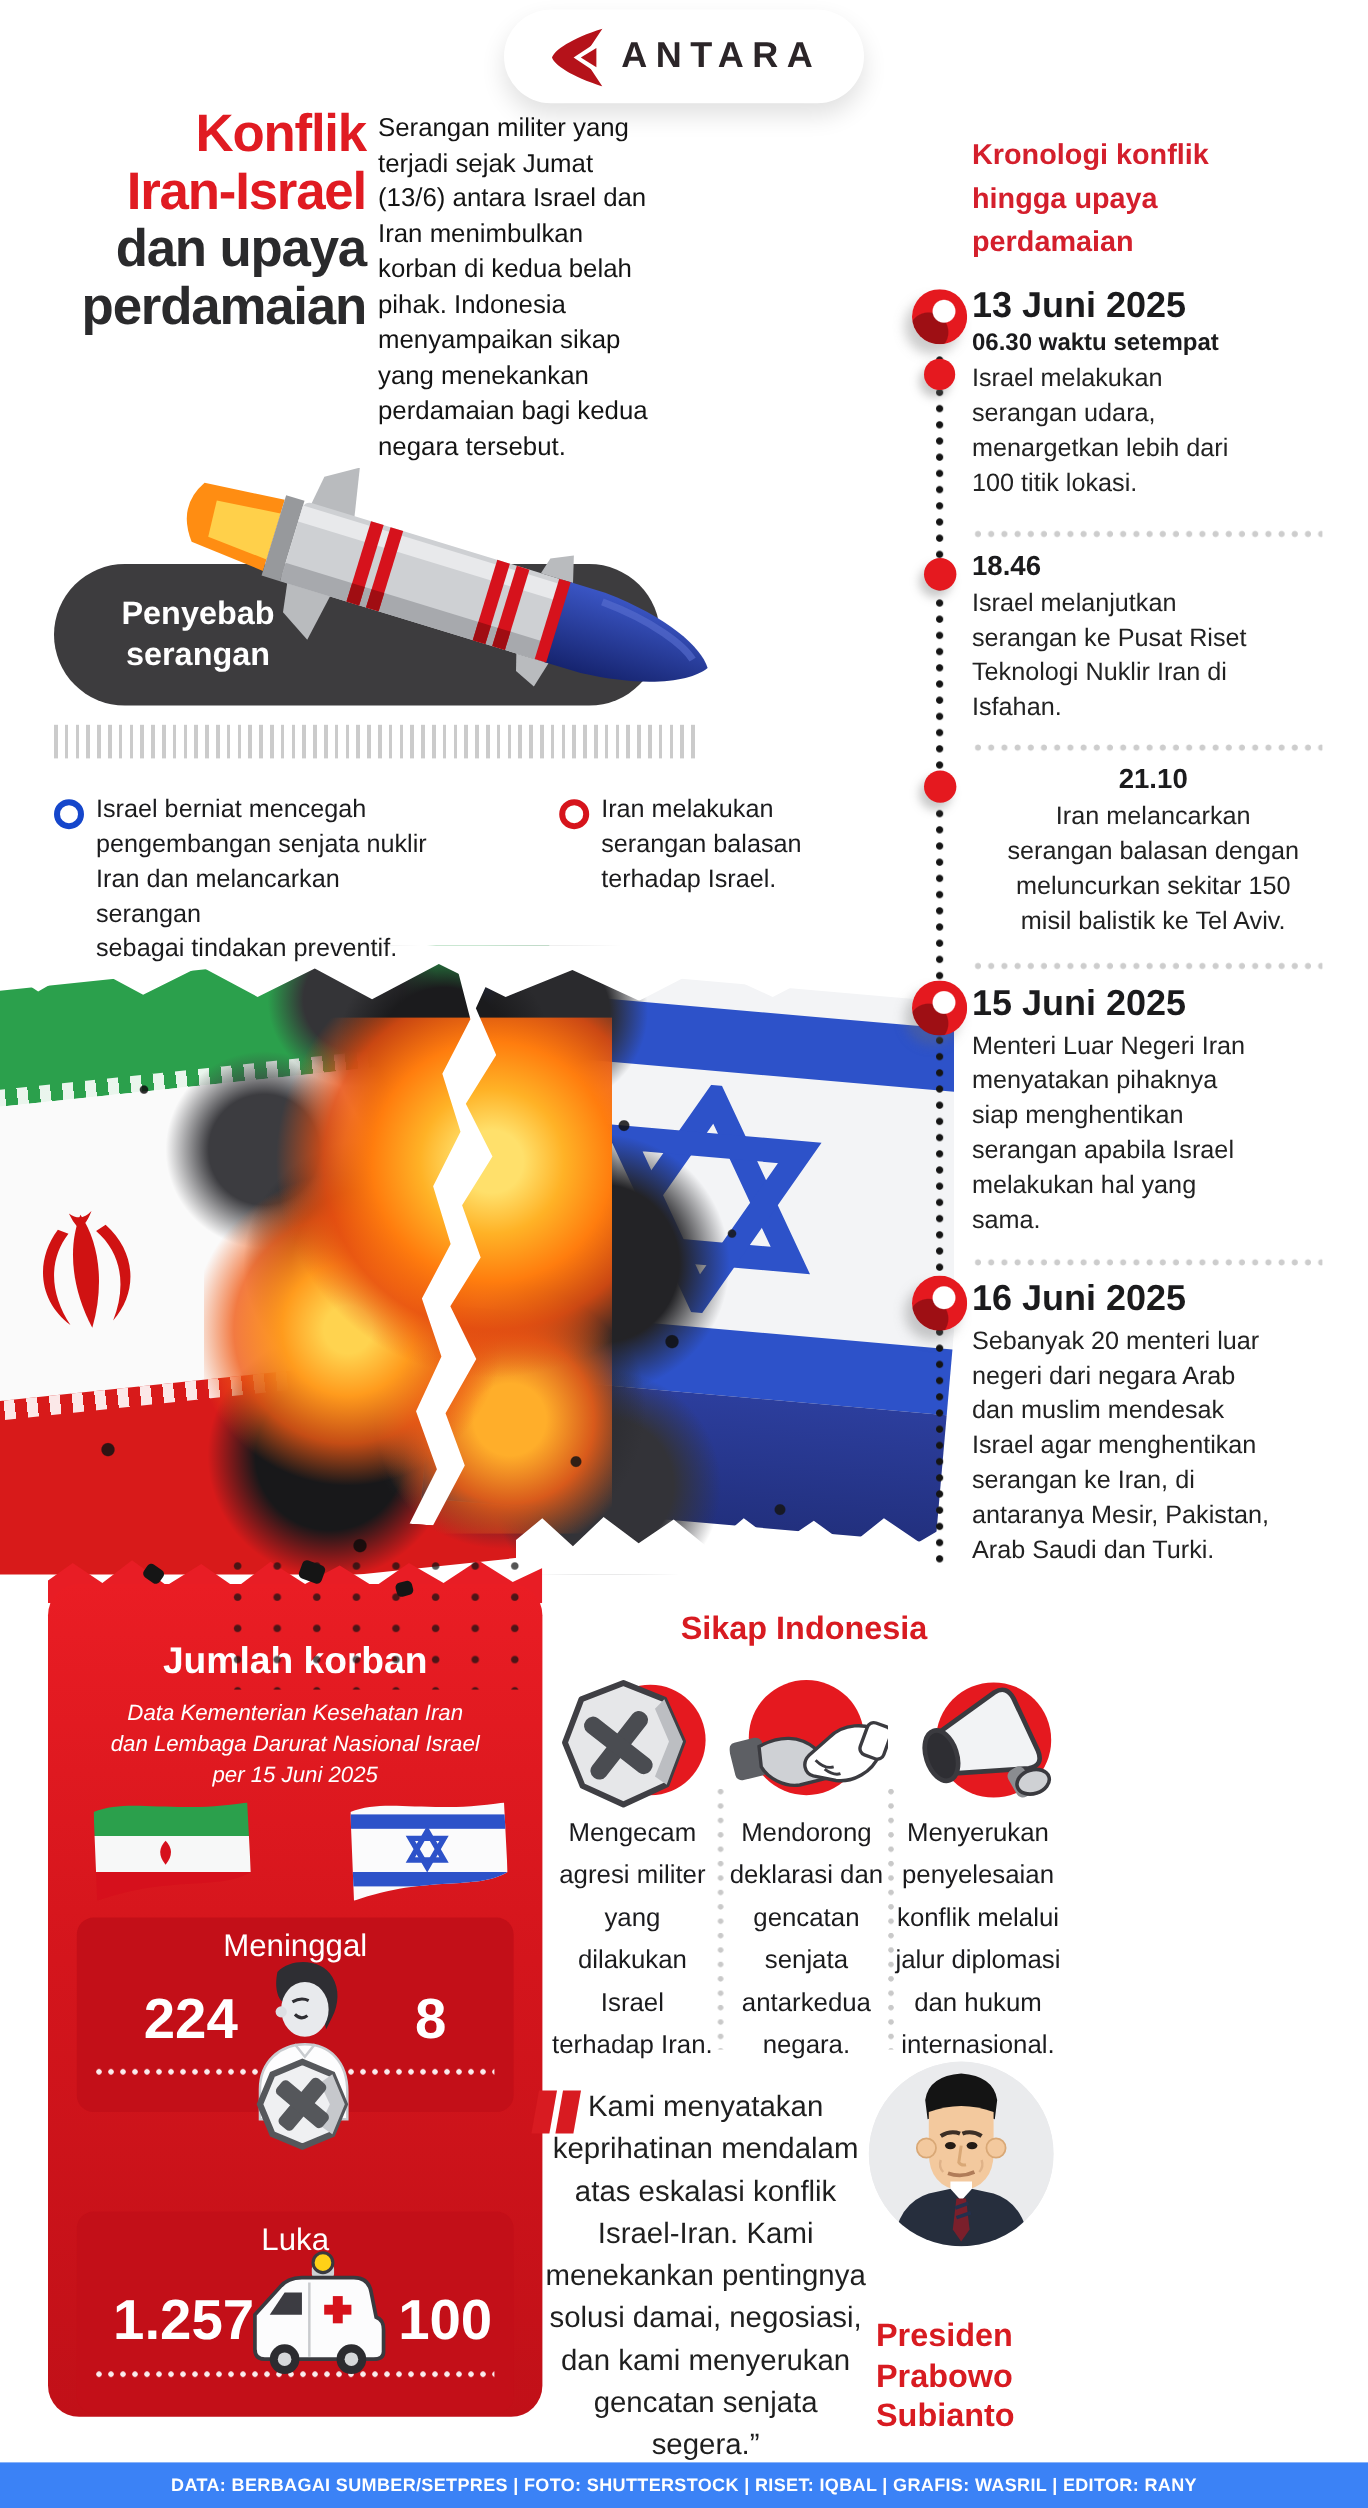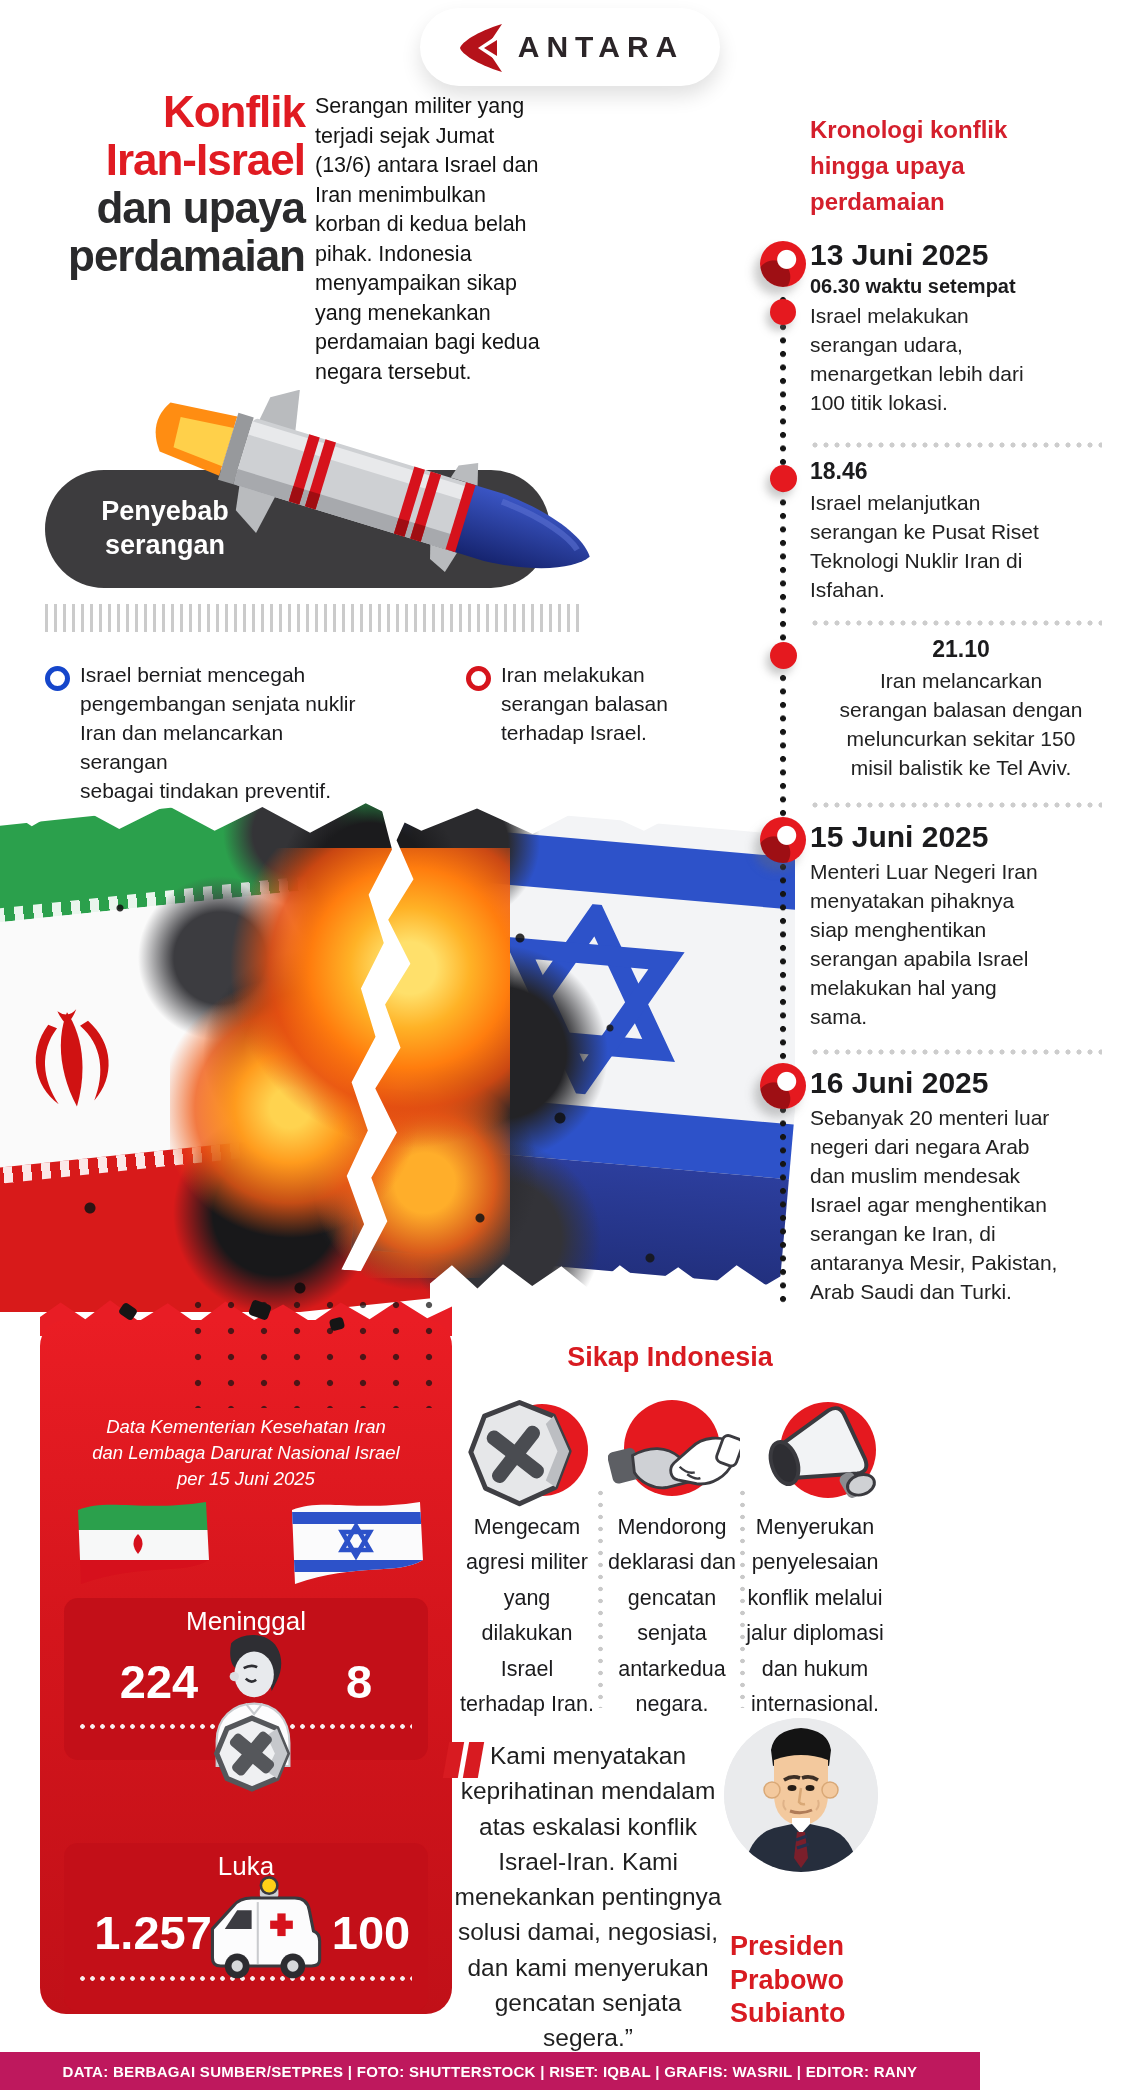--- a/index.html
+++ b/index.html
@@ -125,21 +125,21 @@
   .sikap-text{width:160px;text-align:center;font-size:21.5px;line-height:35.4px;color:#1b1b1d;z-index:4;}
 
   
   .qmark{left:446px;top:1742px;display:flex;gap:5px;z-index:4;}
   .qmark div{width:15px;height:36px;background:#d81b21;transform:skewX(-10deg);}
   .quote{left:448px;top:1738px;width:280px;text-align:center;font-size:24.5px;line-height:35.3px;color:#1f1f1f;z-index:4;}
   .portrait{left:724px;top:1718px;width:154px;height:154px;border-radius:50%;background:#eaebed;overflow:hidden;z-index:4;}
   .attribution{left:730px;top:1930px;width:200px;color:#d81b21;font-size:27px;line-height:33.5px;font-weight:800;z-index:4;}
 
   
-  .footer{left:0;top:2052px;width:980px;height:38px;background:#be185d;display:flex;align-items:center;justify-content:center;z-index:6;}
+  .footer{left:0;top:2052px;width:1140px;height:38px;background:#3b82f6;display:flex;align-items:center;justify-content:center;z-index:6;}
   .footer span{color:#fff;font-size:15px;font-weight:700;letter-spacing:.3px;}
 </style>
 </head>
 <body>
 
 <div id="page">
 
   <div class="abs logo-pill">
     <svg width="48" height="50" viewBox="0 0 48 50">
       <path d="M46,2 C20,10 6,20 4,26 C6,32 20,42 46,50 L30,26 Z" fill="#b5121a"></path>
@@ -313,20 +313,21 @@
     <div class="abs torn-bot"></div>
   </div>
 
   <div class="abs redbox-torn"></div>
   <div class="abs debris"></div>
   <div class="abs chunk" style="left:250px;top:1302px;width:20px;height:16px;transform:rotate(20deg);"></div>
   <div class="abs chunk" style="left:330px;top:1318px;width:14px;height:12px;transform:rotate(-15deg);"></div>
   <div class="abs chunk" style="left:120px;top:1305px;width:16px;height:13px;transform:rotate(35deg);"></div>
 
   <div class="abs redbox">
+    <div class="abs jk-head">Jumlah korban</div>
     <div class="abs jk-src pre">Data Kementerian Kesehatan Iran
 dan Lembaga Darurat Nasional Israel
 per 15 Juni 2025</div>
 
     <svg class="abs" style="left:32px;top:178px;" width="140" height="96" viewBox="0 0 140 96">
       <defs>
           <clipPath id="wf1">
             <path d="M6,12 C36,0 70,14 134,4 L137,62 C110,78 72,64 9,86 Z"></path>
           </clipPath>
         </defs>

